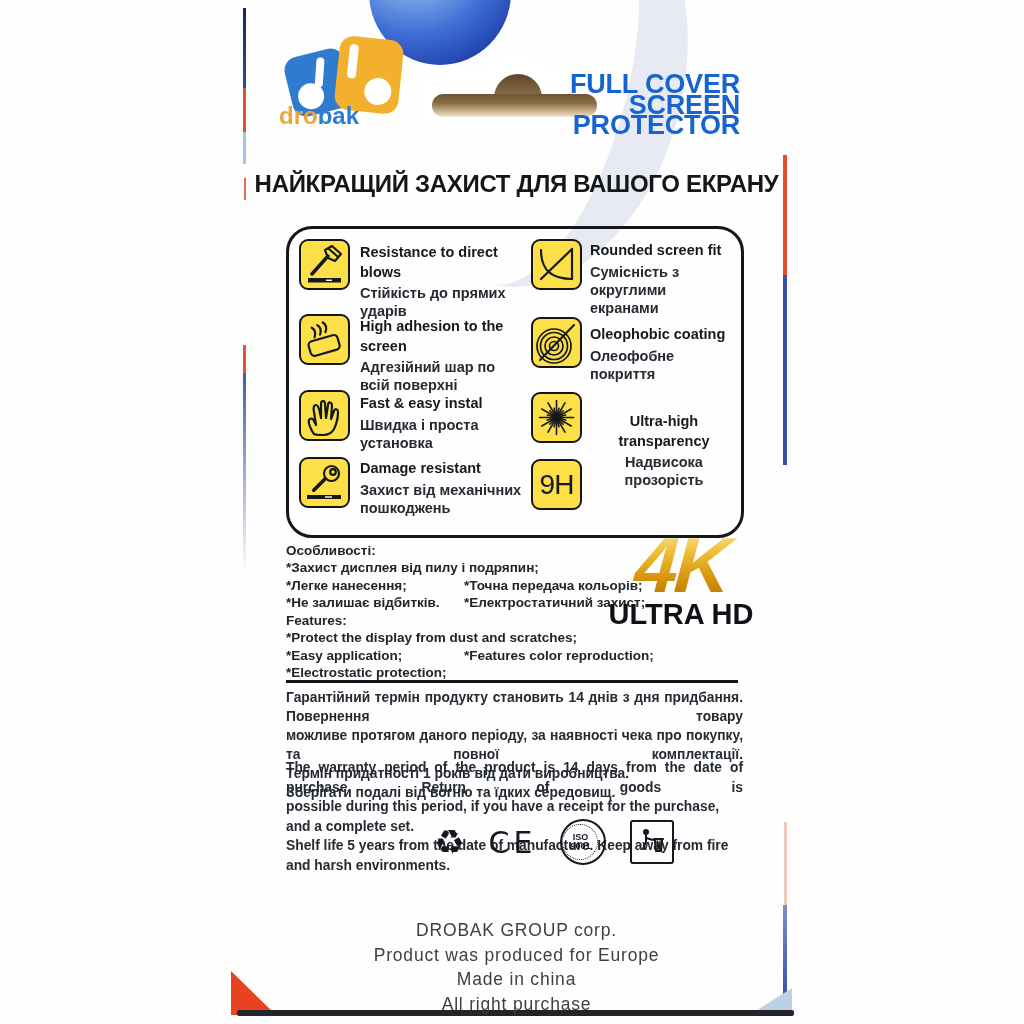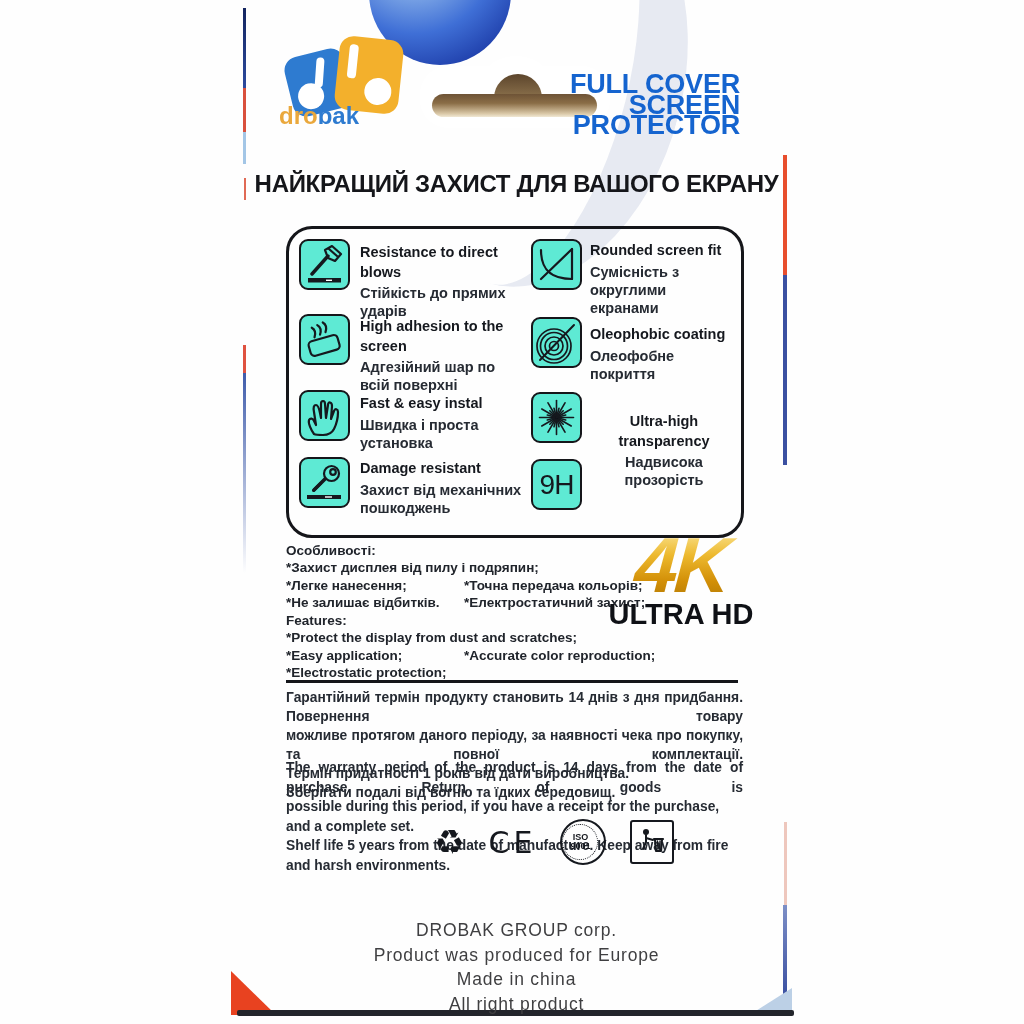--- a/index.html
+++ b/index.html
@@ -38,21 +38,21 @@
   .product-type{position:absolute;left:555px;top:74px;width:185px;text-align:right;
     font-size:27px;line-height:20.5px;font-weight:800;color:#1564cf;letter-spacing:-0.2px;}
 
   .tagline{position:absolute;left:243px;top:170px;width:547px;text-align:center;
     font-size:24px;font-weight:800;color:#15161a;letter-spacing:-0.3px;}
 
   
   .fbox{position:absolute;left:286px;top:226px;width:452px;height:306px;
         border:3px solid #15161a;border-radius:26px;}
   .icon-sq{position:absolute;width:47px;height:47px;border:2.5px solid #15161a;border-radius:9px;
-           display:flex;align-items:center;justify-content:center;background:#5eead4;}
+           display:flex;align-items:center;justify-content:center;background:#fde047;}
   .fitem-text{position:absolute;}
   .fitem-text .t{font-size:14.5px;font-weight:700;color:#15181e;line-height:1.35;}
   .fitem-text .s{font-size:14.5px;font-weight:600;color:#262b33;line-height:1.25;margin-top:2px;}
   .nineh{font-size:28px;font-weight:500;letter-spacing:-1px;color:#15181e;}
 
   
   .list{position:absolute;left:286px;width:456px;font-size:13.5px;color:#20242b;}
   .list .h{font-weight:700;line-height:17px;}
   .list .ln{font-weight:600;line-height:17.5px;}
   .cols{display:grid;grid-template-columns:178px auto;}
@@ -262,21 +262,21 @@
       <div>*Не залишає відбитків.</div>
       <div>*Електростатичний захист;</div>
     </div>
   </div>
 
   <div class="list" style="top:612px;">
     <div class="h">Features:</div>
     <div class="ln">*Protect the display from dust and scratches;</div>
     <div class="cols">
       <div>*Easy application;</div>
-      <div>*Accurate color reproduction;</div>
+      <div>*Features color reproduction;</div>
       <div>*Electrostatic protection;</div>
     </div>
   </div>
 
   <div class="badge4k">
     <div class="fourk">4K</div>
     <div class="ultrahd">ULTRA HD</div>
   </div>
 
   <div class="divider"></div>
@@ -312,16 +312,16 @@
         <path class="st" d="M20 14 L21 26 L26 26 L27 14"></path>
         <path class="st" style="stroke-width:1.4" d="M22.5 16 L23 24 M25 16 L24.8 24"></path>
       </svg>
     </div>
   </div>
 
   <div class="footer">
     <div>DROBAK GROUP corp.</div>
     <div>Product was produced for Europe</div>
     <div>Made in china</div>
-    <div>All right product</div>
+    <div>All right purchase</div>
   </div>
 
 </div>
 
 </body></html>

